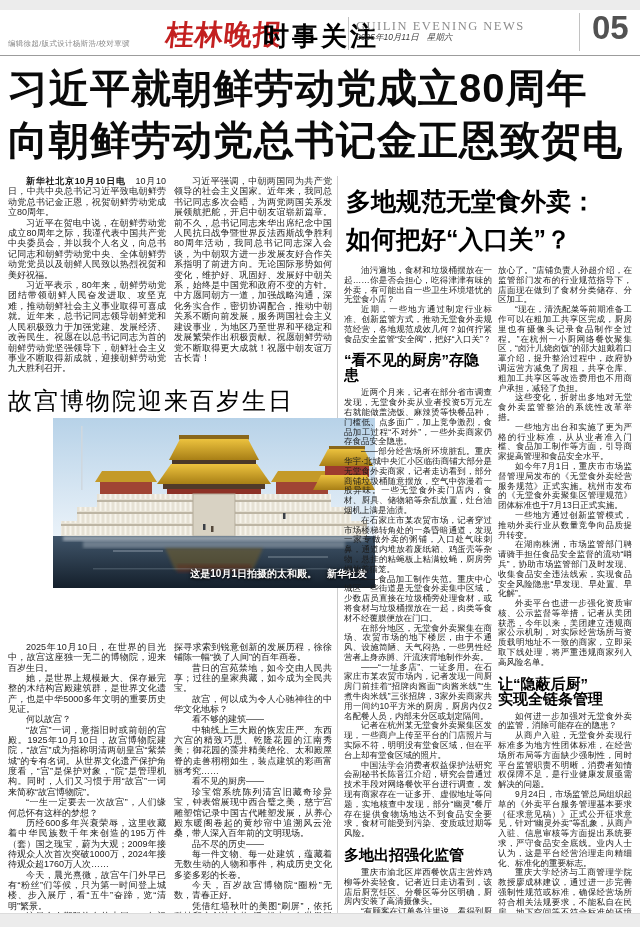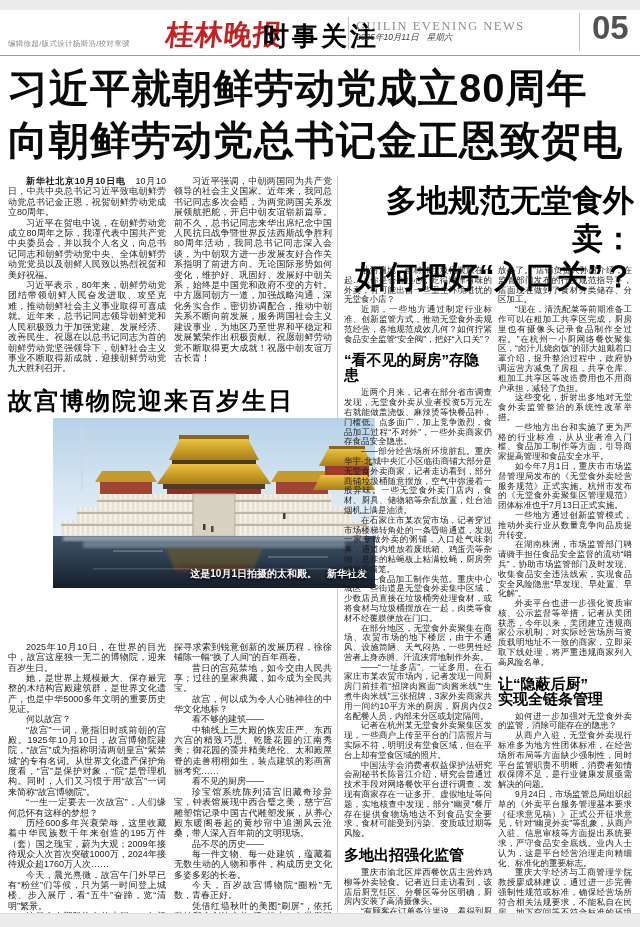--- a/index.html
+++ b/index.html
@@ -33,32 +33,32 @@
   .col p{margin:0;text-indent:2em;}
   .col p.cont{text-indent:0;}
 
   .lead-col{width:158px;height:206px;top:176px;font-size:9px;line-height:10.4px;}
   #lead-c1{left:8px;} #lead-c2{left:174px;}
   .dl{font-weight:bold;}
 
   .vrule{position:absolute;left:337px;top:176px;width:1px;height:740px;background:#cdcdcd;}
 
   
-  .palace-h{position:absolute;left:8px;top:385px;font-size:24px;font-weight:700;color:#000;letter-spacing:2px;}
+  .palace-h{position:absolute;left:8px;top:385px;font-size:24px;font-weight:400;color:#000;letter-spacing:2px;}
   .photo{position:absolute;left:9px;top:418px;width:322px;height:170px;margin:0;padding-left:44px;}
   .photo svg{display:block;}
   .figcap{position:absolute;right:8px;bottom:7px;font-size:10px;font-weight:bold;color:#fff;
           text-shadow:0 1px 2px rgba(0,0,0,.95),0 0 4px rgba(0,0,0,.7);}
   .figcap .credit{margin-left:10px;}
   .pal-col{width:158px;height:326px;top:598px;font-size:9px;line-height:10.35px;margin-top:44px;}
   #pal-c1{left:8px;} #pal-c2{left:174px;}
 
   
-  .tk-h{position:absolute;left:346px;top:182px;width:288px;font-size:31px;line-height:38px;
-        font-weight:800;color:#000;text-align:right;}
+  .tk-h{position:absolute;left:346px;top:182px;width:288px;font-size:25px;line-height:38px;
+        font-weight:800;color:#000;}
   .tk-col{top:266px;height:652px;font-size:8.5px;line-height:9.8px;}
   #tk-c1{left:344px;width:148px;}
   #tk-c2{left:498px;width:134px;}
   .tk-sub{font-weight:800;font-size:15px;line-height:15px;color:#000;margin:8px 0 6px;text-align:left;}
 </style>
 </head>
 <body>
 
 <div class="page">
   <div class="strip top"></div>

